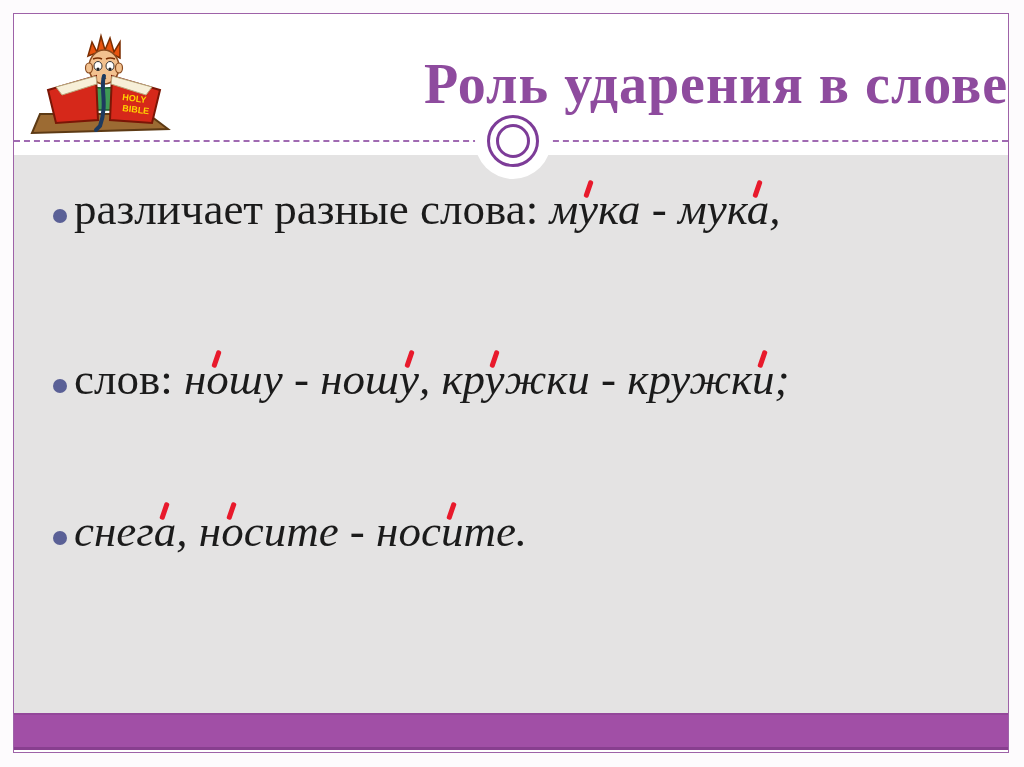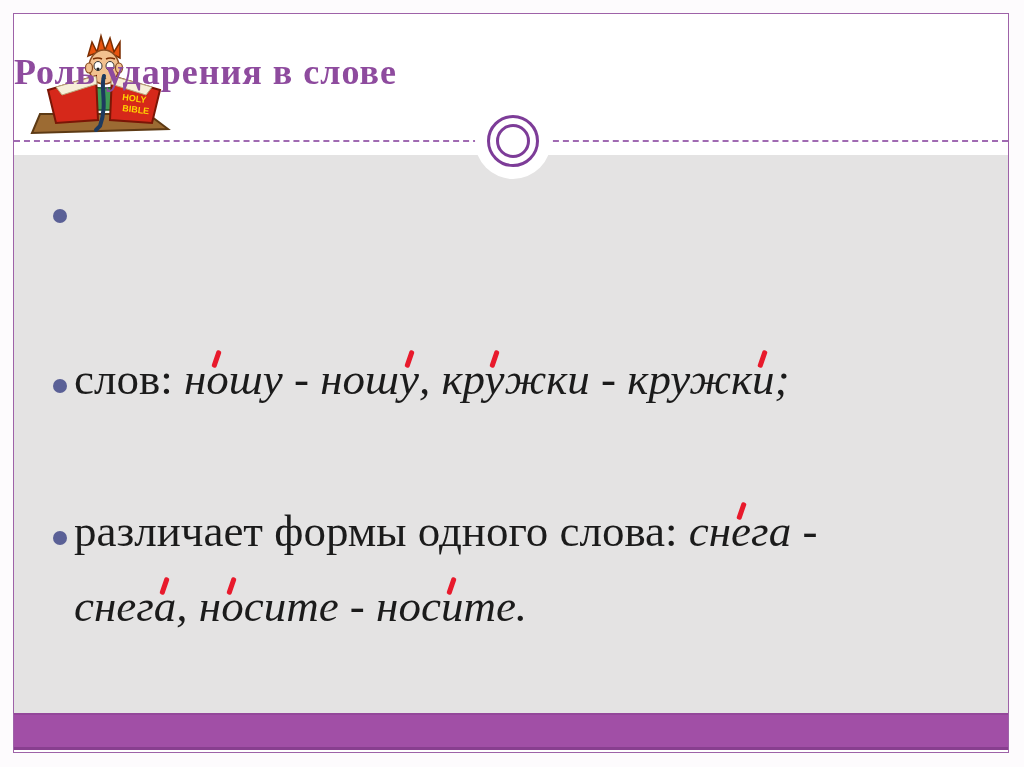--- a/index.html
+++ b/index.html
@@ -8,22 +8,22 @@
     background:#fdfbfd;
     font-family:"Liberation Serif", serif;
     overflow:hidden;
   }
   .slide{
     position:absolute;left:13px;top:13px;width:994px;height:738px;
     border:1px solid #9e62a8;background:#ffffff;box-sizing:content-box;
   }
   .header{position:absolute;top:0;left:0;right:0;height:141px;background:#ffffff;}
   .page-title{
-    position:absolute;top:38px;left:0;right:0;text-align:left;
-    font-size:36px;font-weight:bold;color:#8e4b9e;letter-spacing:1px;
+    position:absolute;top:38px;left:0;right:0;text-align:right;
+    font-size:56px;font-weight:bold;color:#8e4b9e;letter-spacing:1px;
     line-height:1.15;white-space:nowrap;
   }
   .illu{position:absolute;top:12px;left:16px;width:142px;height:116px;}
   .divider{
     position:absolute;top:126px;left:0;right:0;height:0;
     border-top:2px dashed #a06ab2;z-index:1;
   }
   .orn-bg{
     position:absolute;left:461px;top:89px;width:76px;height:76px;
     border-radius:50%;background:#ffffff;z-index:2;
@@ -104,27 +104,27 @@
 
   <div class="divider"></div>
   <div class="orn-bg"></div>
   <div class="orn-outer"></div>
   <div class="orn-inner"></div>
 
   <div class="content">
     <div>
         <div class="bullet-block b0">
           <span class="dot"></span>
+          <div class="tline"><span>различает разные слова: </span><span class="it">м</span><span class="it acc">у<span class="mark"></span></span><span class="it">ка - мук</span><span class="it acc">а<span class="mark"></span></span><span class="it">,</span></div>
         </div>
         <div class="bullet-block b1">
           <span class="dot"></span>
           <div class="tline"><span>слов: </span><span class="it">н</span><span class="it acc">о<span class="mark"></span></span><span class="it">шу - нош</span><span class="it acc">у<span class="mark"></span></span><span class="it">, кр</span><span class="it acc">у<span class="mark"></span></span><span class="it">жки - кружк</span><span class="it acc">и<span class="mark"></span></span><span class="it">;</span></div>
         </div>
         <div class="bullet-block b2">
           <span class="dot"></span>
-          <div class="tline"><span>различает формы одного слова: </span><span class="it">сн</span><span class="it acc">е<span class="mark"></span></span><span class="it">га -</span></div>
           <div class="tline"><span class="it">снег</span><span class="it acc">а<span class="mark"></span></span><span class="it">, н</span><span class="it acc">о<span class="mark"></span></span><span class="it">сите - нос</span><span class="it acc">и<span class="mark"></span></span><span class="it">те.</span></div>
         </div>
       </div>
   </div>
 
   <div class="footer-bar"></div>
 </div>
 
 </body></html>

